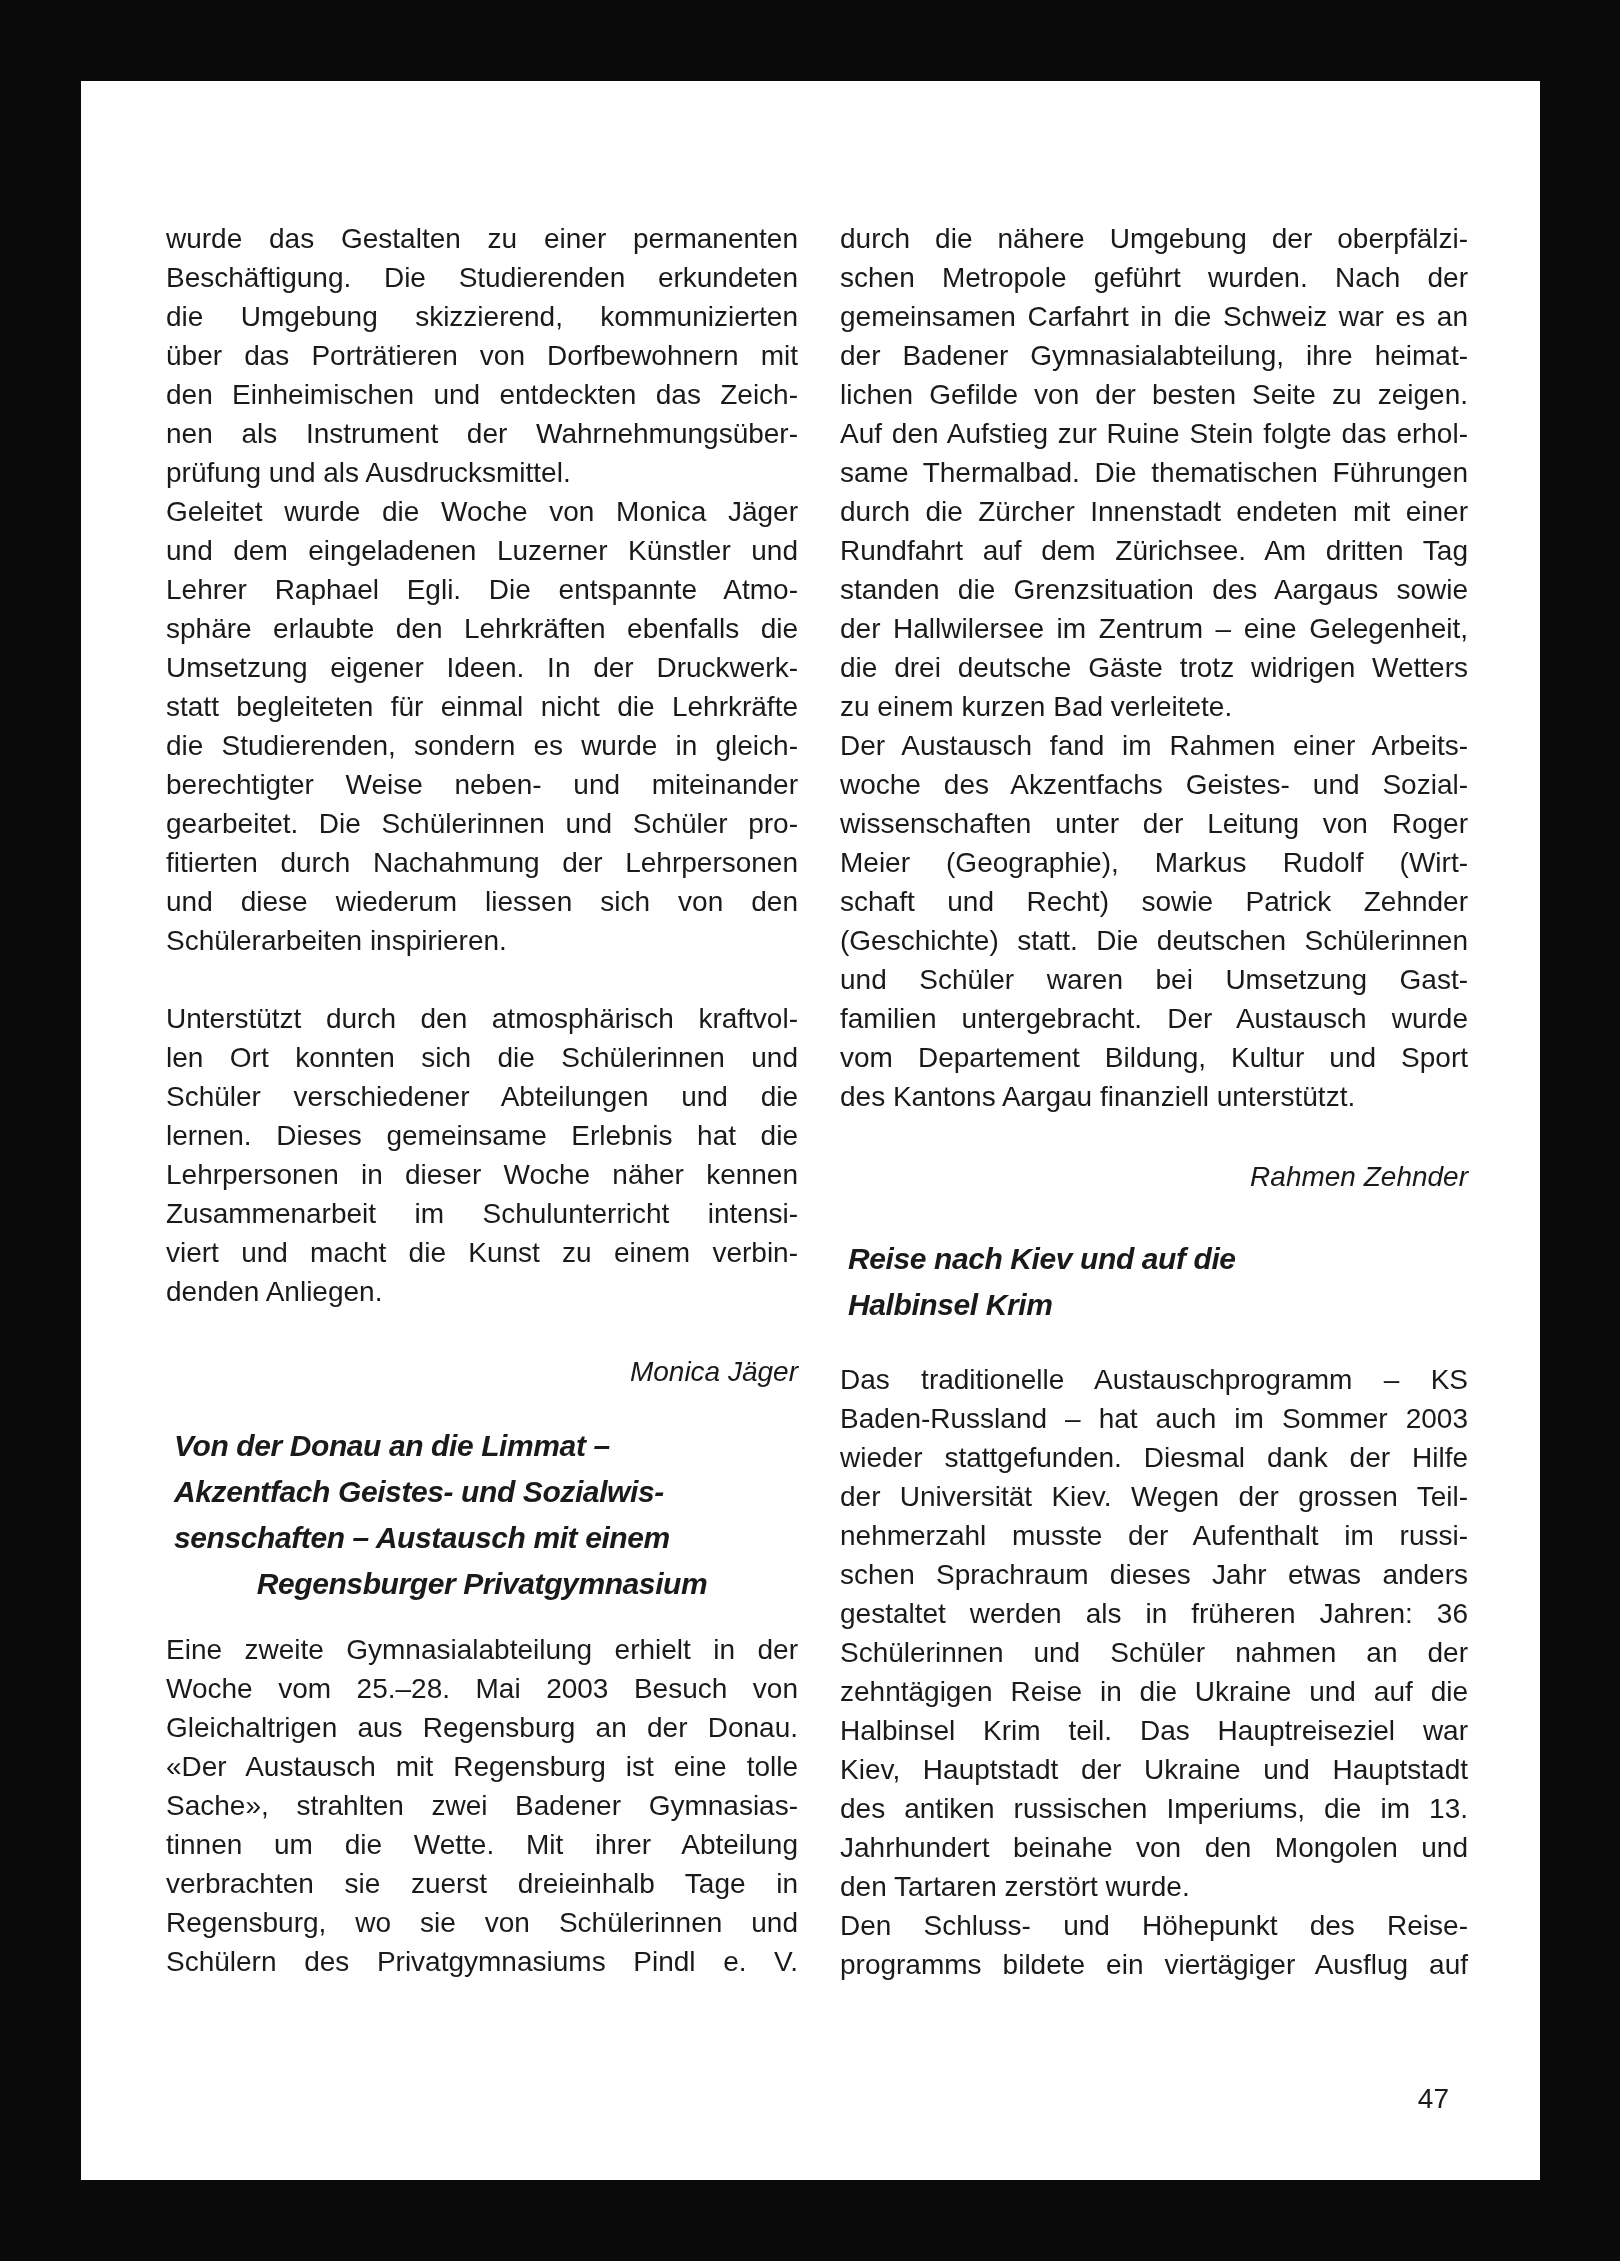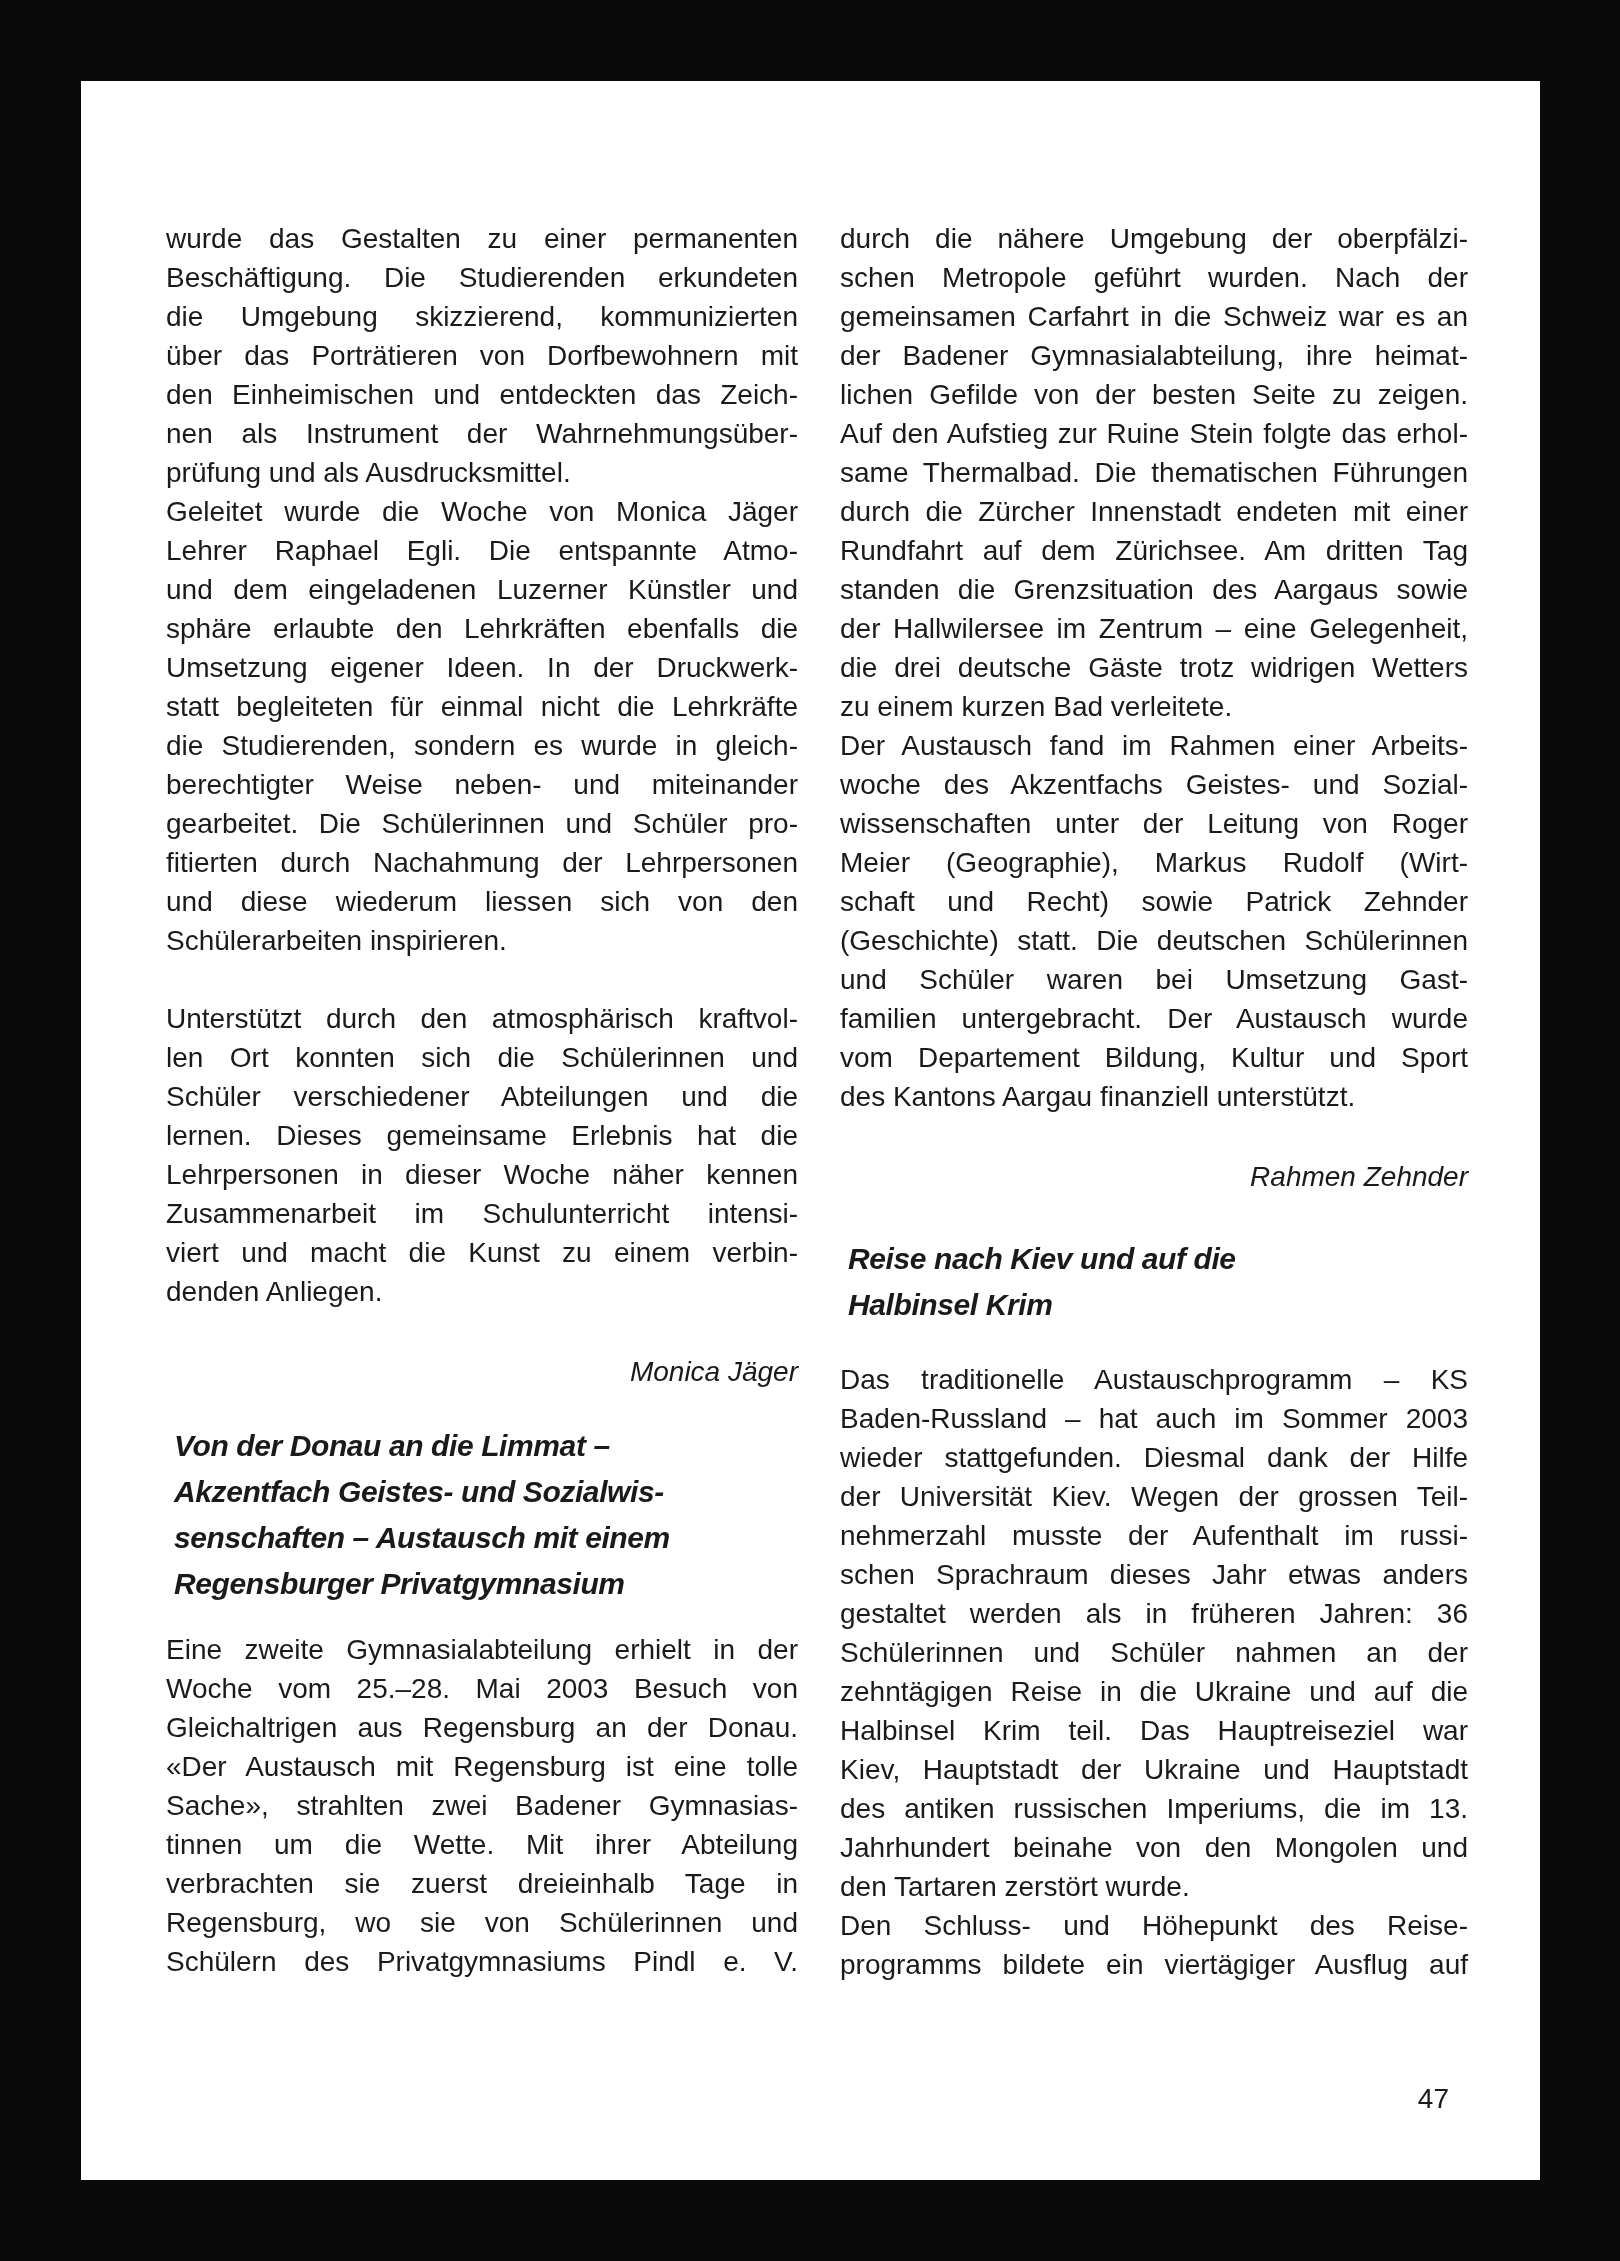--- a/index.html
+++ b/index.html
@@ -72,22 +72,22 @@
       <span class="line">wurde das Gestalten zu einer permanenten</span>
       <span class="line">Beschäftigung. Die Studierenden erkundeten</span>
       <span class="line">die Umgebung skizzierend, kommunizierten</span>
       <span class="line">über das Porträtieren von Dorfbewohnern mit</span>
       <span class="line">den Einheimischen und entdeckten das Zeich-</span>
       <span class="line">nen als Instrument der Wahrnehmungsüber-</span>
       <span class="line last">prüfung und als Ausdrucksmittel.</span>
     </div>
     <div>
       <span class="line">Geleitet wurde die Woche von Monica Jäger</span>
+      <span class="line">und dem eingeladenen Luzerner Künstler und</span>
       <span class="line">Lehrer Raphael Egli. Die entspannte Atmo-</span>
-      <span class="line">und dem eingeladenen Luzerner Künstler und</span>
       <span class="line">sphäre erlaubte den Lehrkräften ebenfalls die</span>
       <span class="line">Umsetzung eigener Ideen. In der Druckwerk-</span>
       <span class="line">statt begleiteten für einmal nicht die Lehrkräfte</span>
       <span class="line">die Studierenden, sondern es wurde in gleich-</span>
       <span class="line">berechtigter Weise neben- und miteinander</span>
       <span class="line">gearbeitet. Die Schülerinnen und Schüler pro-</span>
       <span class="line">fitierten durch Nachahmung der Lehrpersonen</span>
       <span class="line">und diese wiederum liessen sich von den</span>
       <span class="line last">Schülerarbeiten inspirieren.</span>
     </div>
@@ -102,21 +102,21 @@
       <span class="line">viert und macht die Kunst zu einem verbin-</span>
       <span class="line last">denden Anliegen.</span>
     </div>
     <div class="author" style="margin-top:41px;">Monica Jäger</div>
 
     <div style="height:24px;"></div>
     <h2 class="heading">
       <span style="display:block;">Von der Donau an die Limmat –</span>
       <span style="display:block;">Akzentfach Geistes- und Sozialwis-</span>
       <span style="display:block;">senschaften – Austausch mit einem</span>
-      <span style="display:block;">Regensburger Privatgymnasium</span>
+      <span style="display:block;text-align:center;">Regensburger Privatgymnasium</span>
     </h2>
     <div style="height:14.6px;"></div>
     <div>
       <span class="line">Eine zweite Gymnasialabteilung erhielt in der</span>
       <span class="line">Woche vom 25.–28. Mai 2003 Besuch von</span>
       <span class="line">Gleichaltrigen aus Regensburg an der Donau.</span>
       <span class="line">«Der Austausch mit Regensburg ist eine tolle</span>
       <span class="line">Sache», strahlten zwei Badener Gymnasias-</span>
       <span class="line">tinnen um die Wette. Mit ihrer Abteilung</span>
       <span class="line">verbrachten sie zuerst dreieinhalb Tage in</span>

